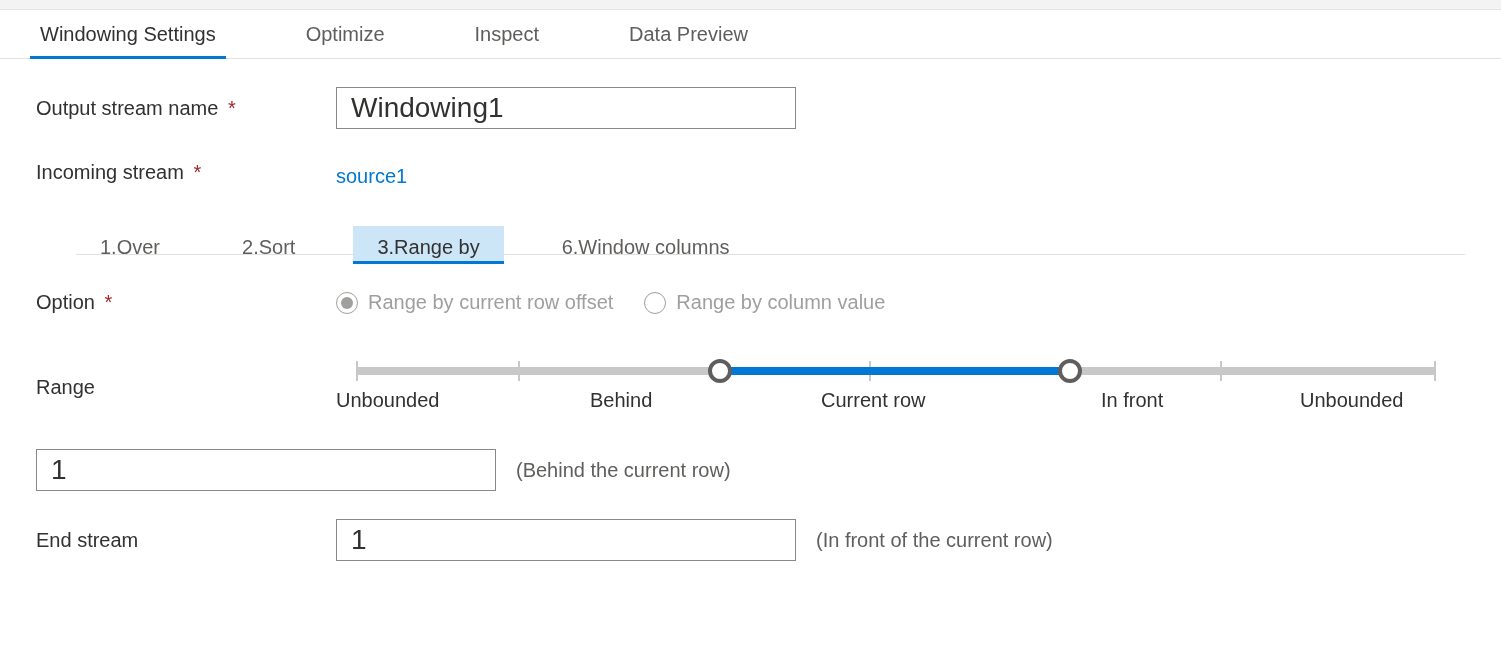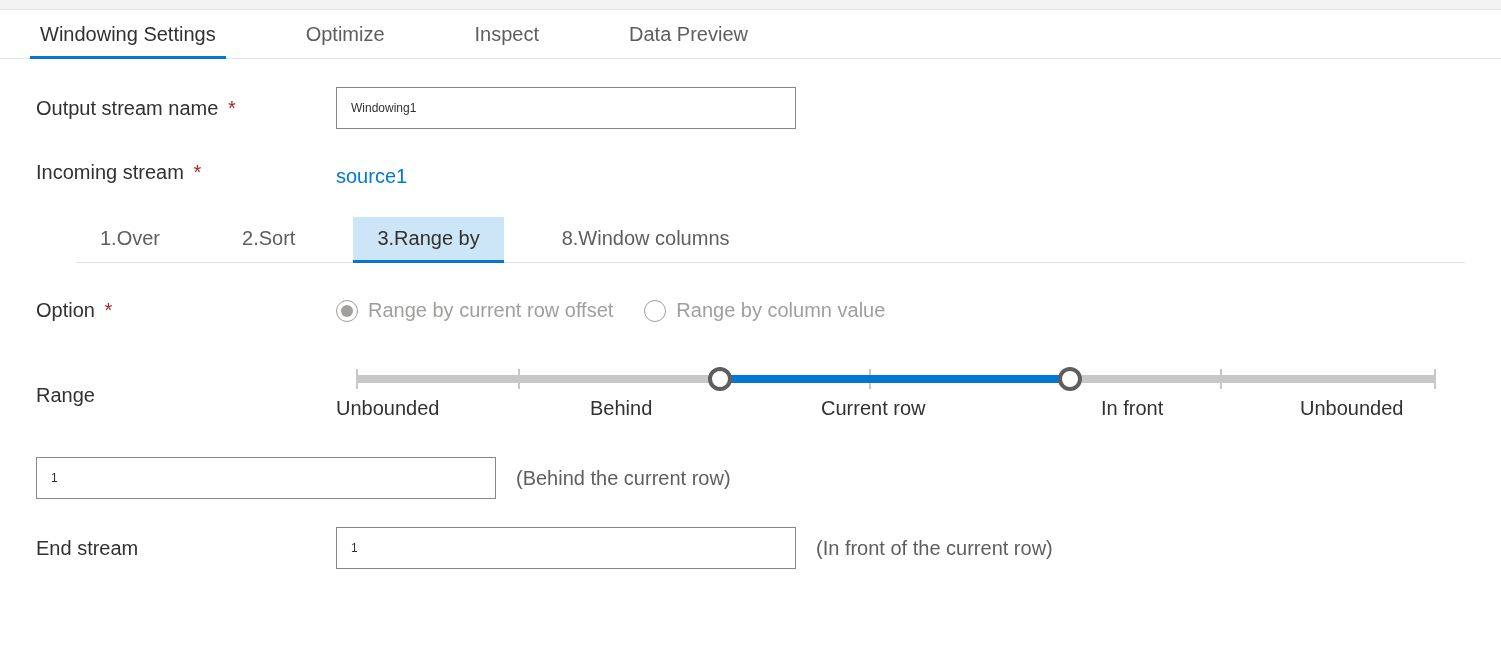--- a/index.html
+++ b/index.html
@@ -51,43 +51,43 @@
     }
     .req {
       color: #a4262c;
       margin-left: 4px;
     }
     .text-input {
       height: 42px;
       width: 460px;
       padding: 0 14px;
       border: 1px solid #8a8886;
-      font-size: 12px;
+      font-size: 28px;
       font-family: inherit;
       color: #323130;
     }
     .link {
       color: #0078d4;
       cursor: pointer;
       margin-top: 8px;
     }
     .sub-tabs {
       display: flex;
       margin-left: 40px;
       margin-top: 10px;
       border-bottom: 1px solid #e1e1e1;
     }
     .sub-tab {
-      padding: 10px 24px 10px 24px;
+      padding: 10px 24px 2px 24px;
       margin-right: 34px;
       color: #605e5c;
       cursor: pointer;
       border-bottom: 3px solid transparent;
       position: relative;
-      top: 1px;
+      top: 10px;
     }
     .sub-tab.active {
       color: #323130;
       background: #cde6f7;
       border-bottom: 3px solid #0078d4;
     }
     .section {
       padding-top: 36px;
     }
     .radio-group {
@@ -203,21 +203,21 @@
       <span>Incoming stream</span>
       <span class="req">*</span>
     </div>
     <span class="link">source1</span>
   </div>
 
   <div class="sub-tabs">
     <div class="sub-tab">1.Over</div>
     <div class="sub-tab">2.Sort</div>
     <div class="sub-tab active">3.Range by</div>
-    <div class="sub-tab">8.Window columns</div>
+    <div class="sub-tab">6.Window columns</div>
   </div>
 
   <div class="section">
 
     <div class="form-row">
       <div class="form-label">
         <span>Option</span>
         <span class="req">*</span>
       </div>
       <div class="radio-group">

